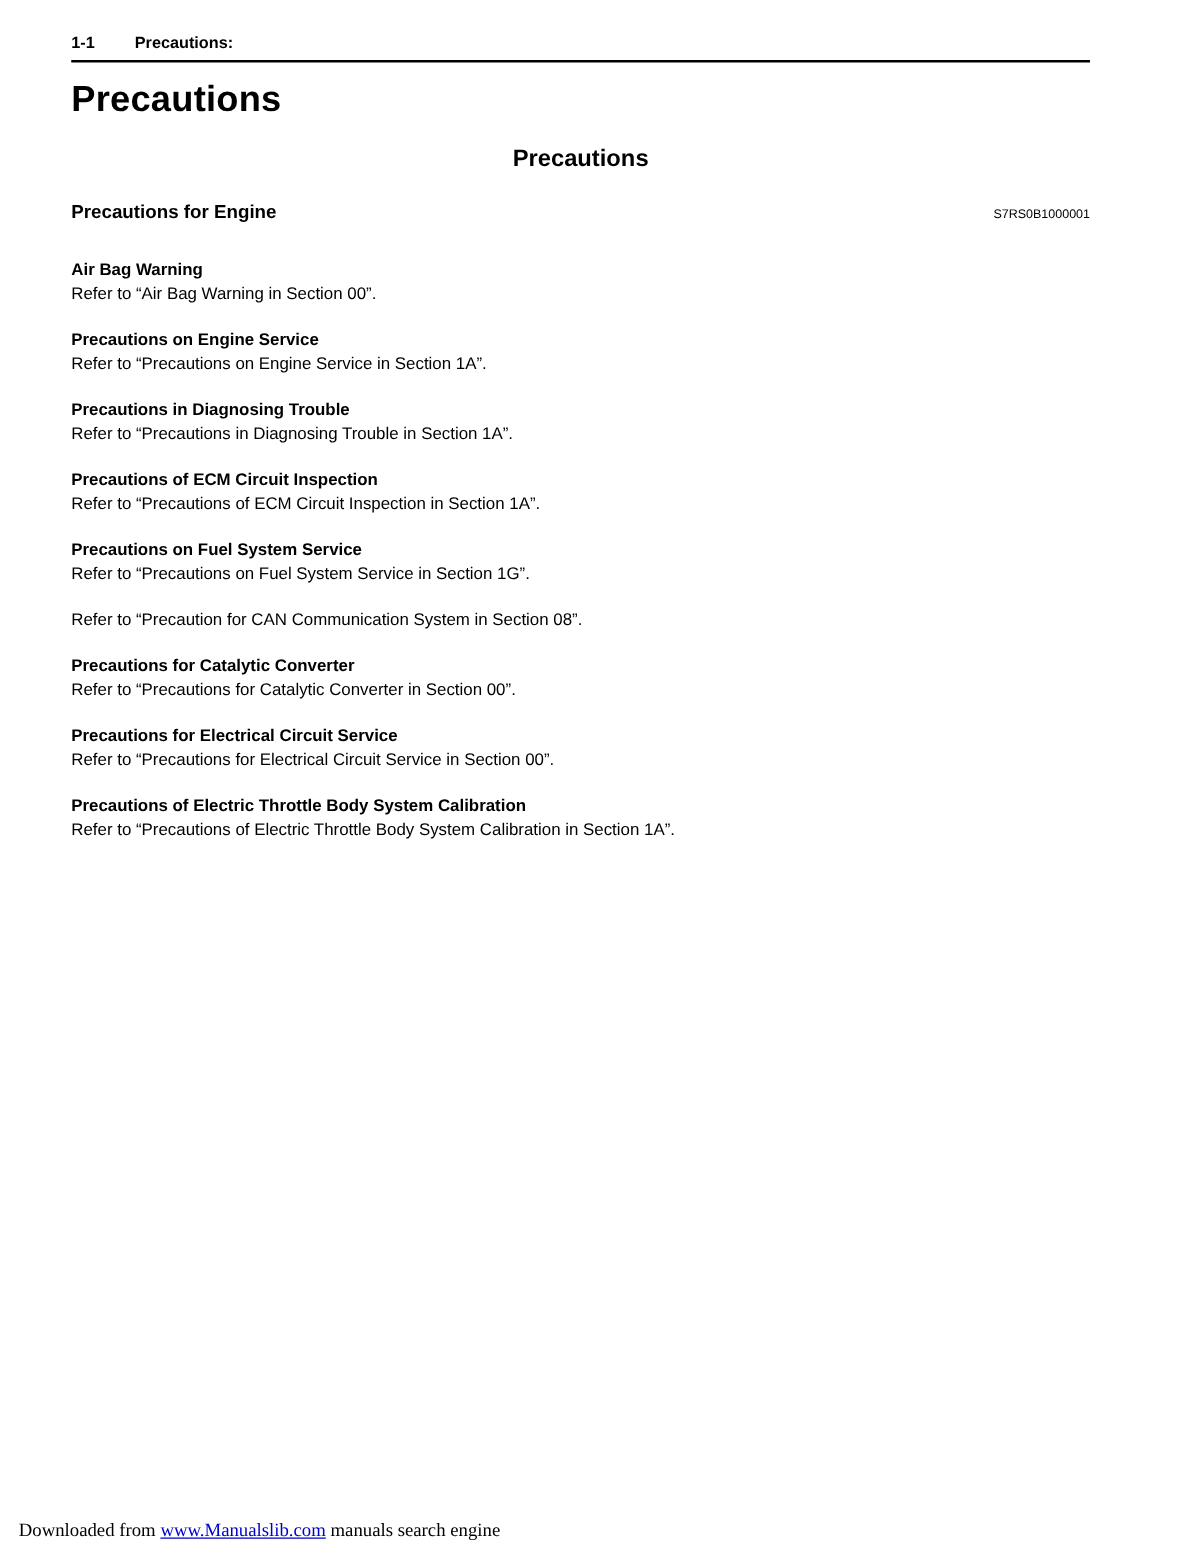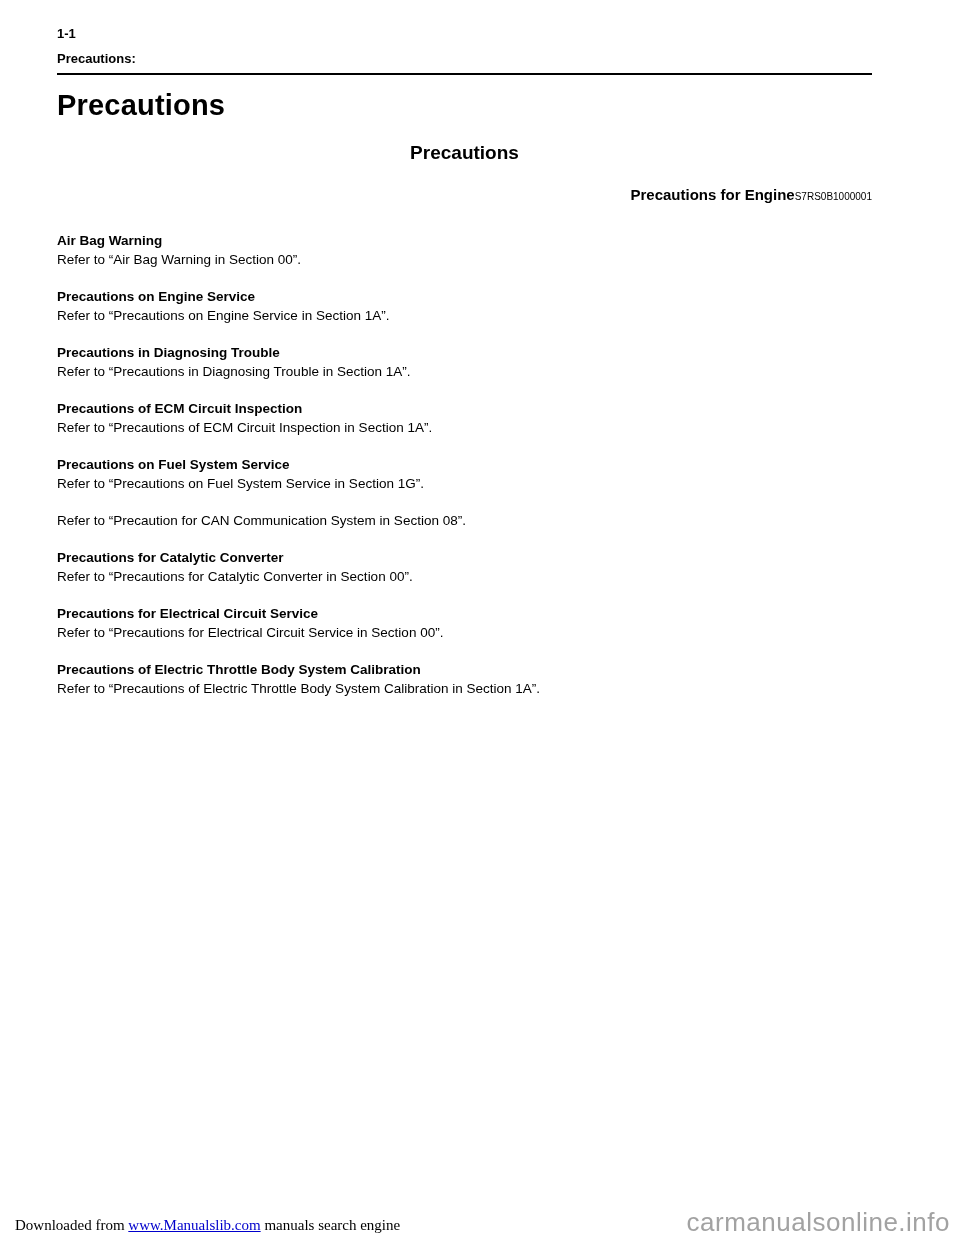--- a/index.html
+++ b/index.html
@@ -15,26 +15,25 @@
   .page {
     position: relative;
     width: 960px;
     height: 1242px;
   }
   .content {
     padding: 26px 88px 0 57px;
   }
   .running-header {
     display: flex;
-    align-items: flex-start;
-    gap: 10px;
+    align-items: center;
+    gap: 32px;
     font-size: 13px;
     font-weight: bold;
     padding-bottom: 7px;
-    flex-direction: column;
   }
   .header-rule {
     border: none;
     border-top: 2px solid #000000;
     height: 0;
     width: 100%;
   }
   .doc-title {
     font-size: 29px;
     font-weight: bold;
@@ -42,21 +41,21 @@
     letter-spacing: 0.2px;
   }
   .centered-title {
     text-align: center;
     font-size: 19px;
     font-weight: bold;
     margin-top: 20px;
   }
   .subsection-row {
     display: flex;
-    justify-content: flex-end;
+    justify-content: space-between;
     align-items: flex-end;
     margin-top: 22px;
   }
   .subsection-title {
     font-size: 15px;
     font-weight: bold;
   }
   .subsection-code {
     font-size: 10px;
     font-weight: normal;
@@ -169,14 +168,13 @@
 </div>
 
   </div>
 
   <div class="footer-left">
     <span>Downloaded from</span>
     <a href="#">www.Manualslib.com</a>
     <span>manuals search engine</span>
   </div>
 
-  <div class="watermark">carmanualsonline.info</div>
 </div>
 
 </body></html>

